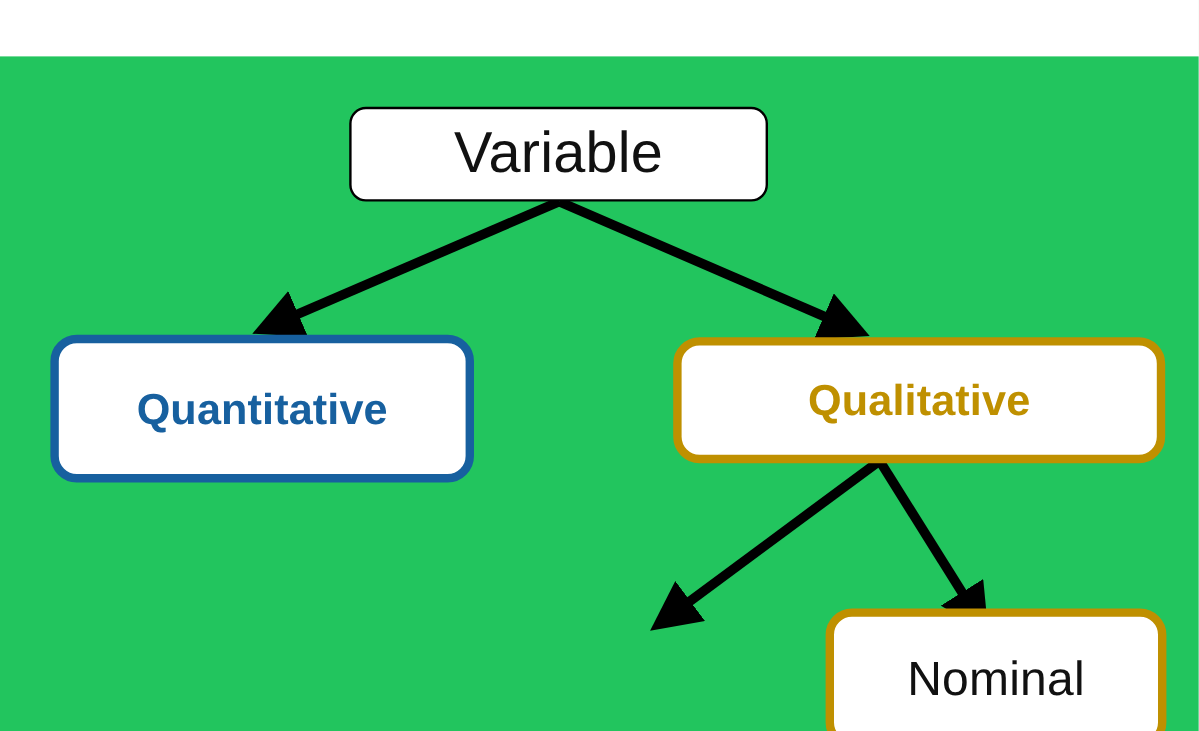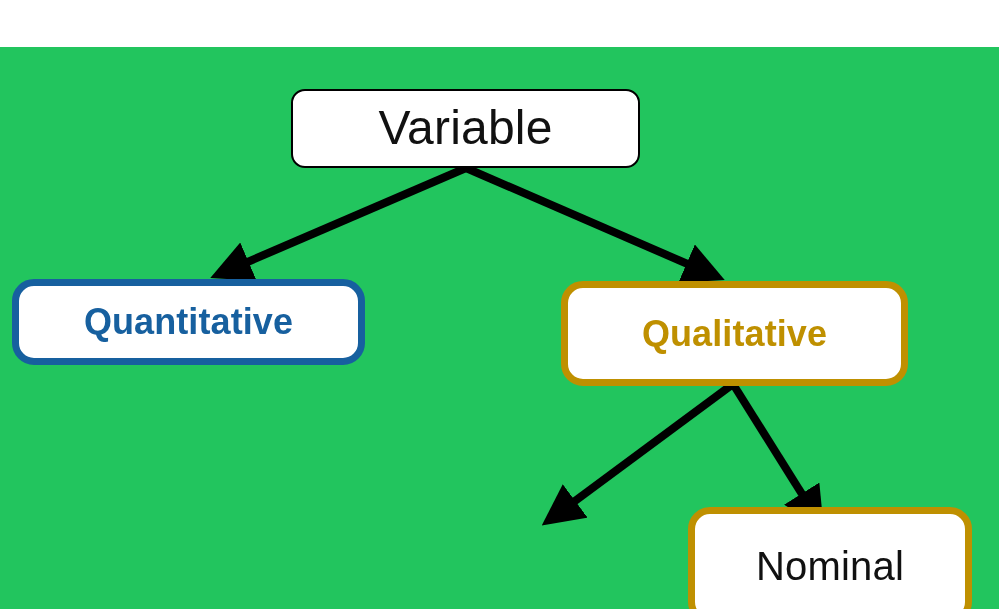--- a/index.html
+++ b/index.html
@@ -107,25 +107,25 @@
 
     <line x1="733" y1="337" x2="552" y2="471" stroke="#000000" stroke-width="8" stroke-linecap="butt" marker-end="url(#arrowhead-black)"></line>
 
     <line x1="733" y1="337" x2="817" y2="471" stroke="#000000" stroke-width="8" stroke-linecap="butt" marker-end="url(#arrowhead-black)"></line>
   </svg>
 
   <div class="node node-root" style="left:291px; top:42px; width:349px; height:79px;">
     <span class="node-label">Variable</span>
   </div>
 
-  <div class="node node-quant" style="left:12px; top:232px; width:353px; height:86px;">
+  <div class="node node-quant" style="left:42px; top:232px; width:353px; height:123px;">
     <span class="node-label">Quantitative</span>
   </div>
 
-  <div class="node node-qual" style="left:561px; top:234px; width:347px; height:105px;">
+  <div class="node node-qual" style="left:561px; top:234px; width:410px; height:105px;">
     <span class="node-label">Qualitative</span>
   </div>
 
 
   <div class="node node-leaf" style="left:688px; top:460px; width:284px; height:117px;">
     <span class="node-label">Nominal</span>
   </div>
 
 </div>
 

